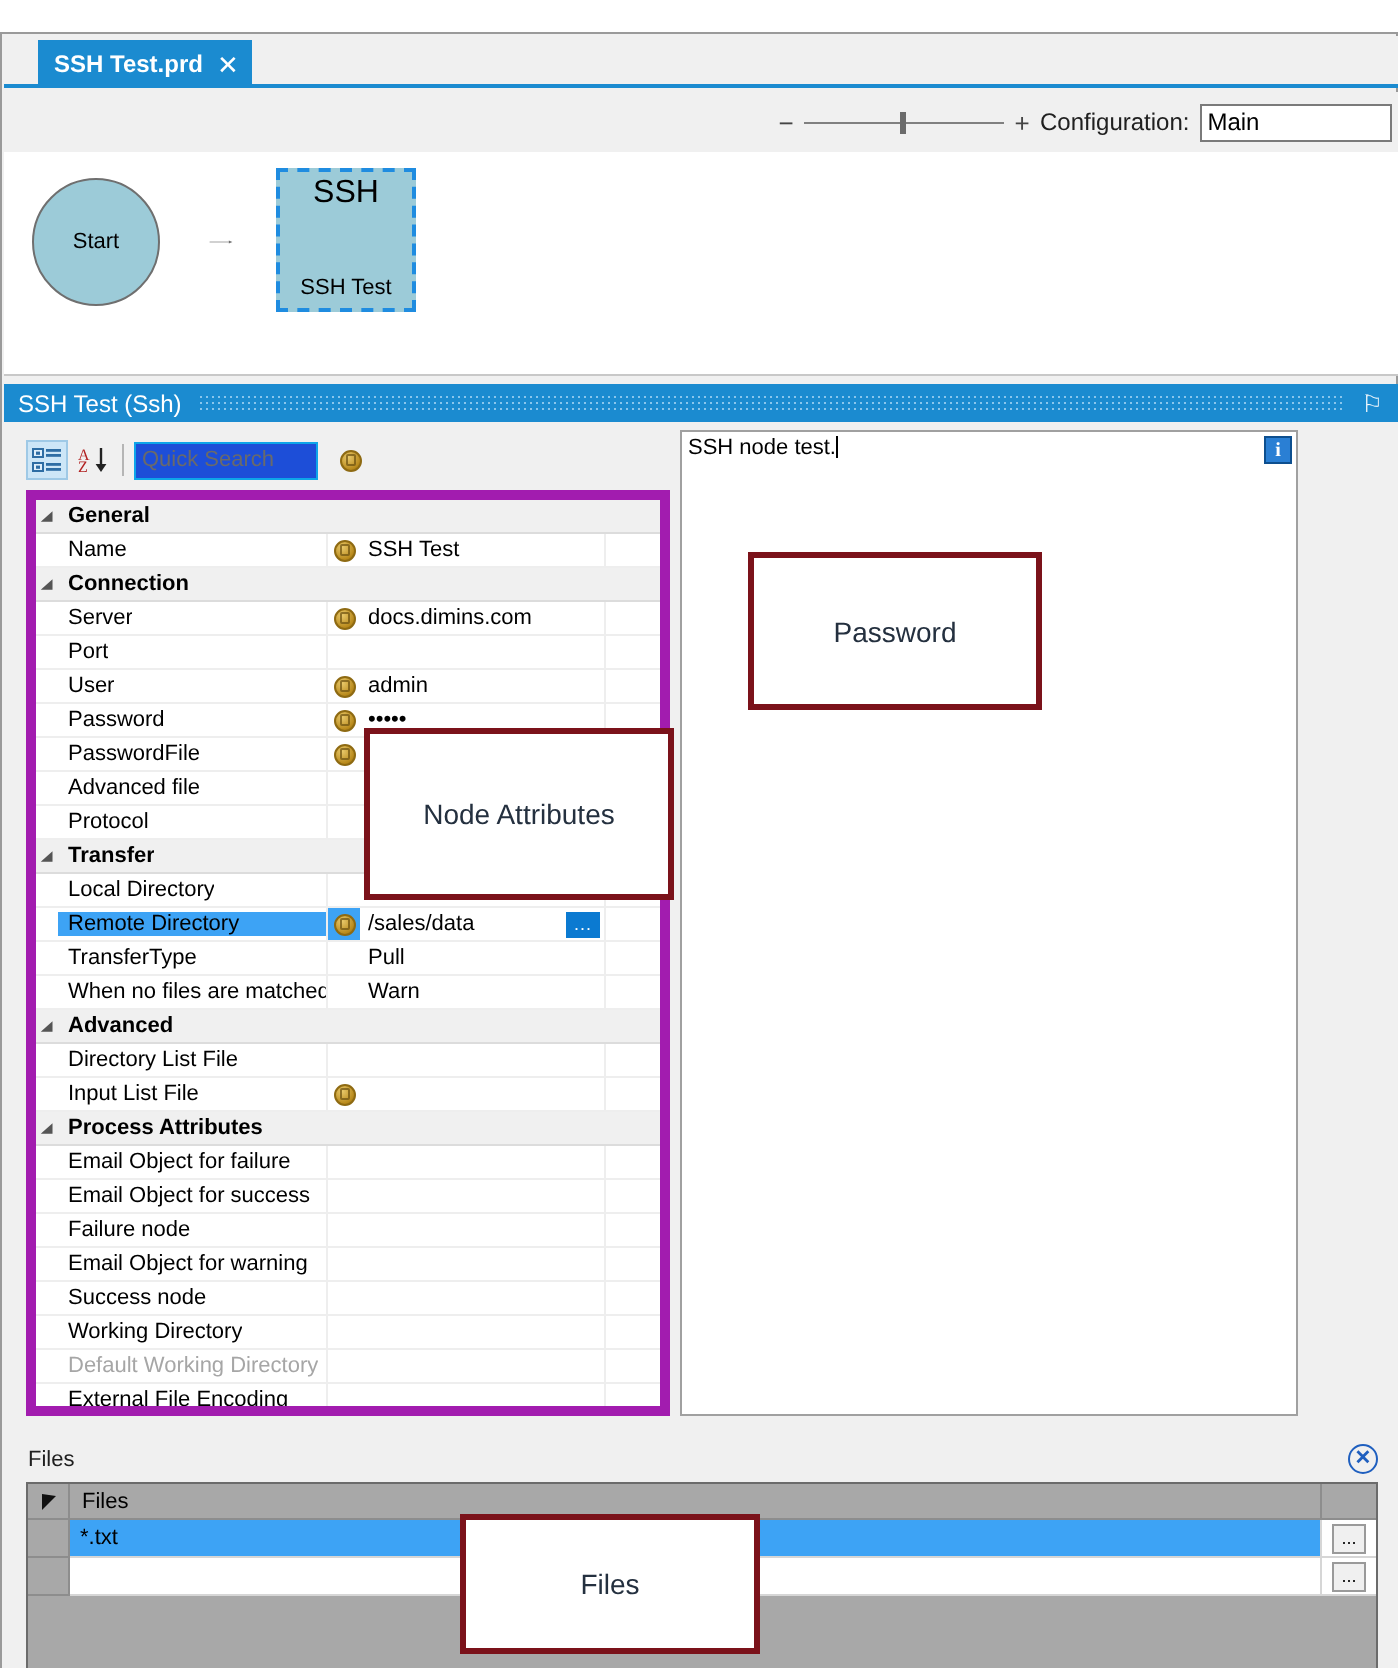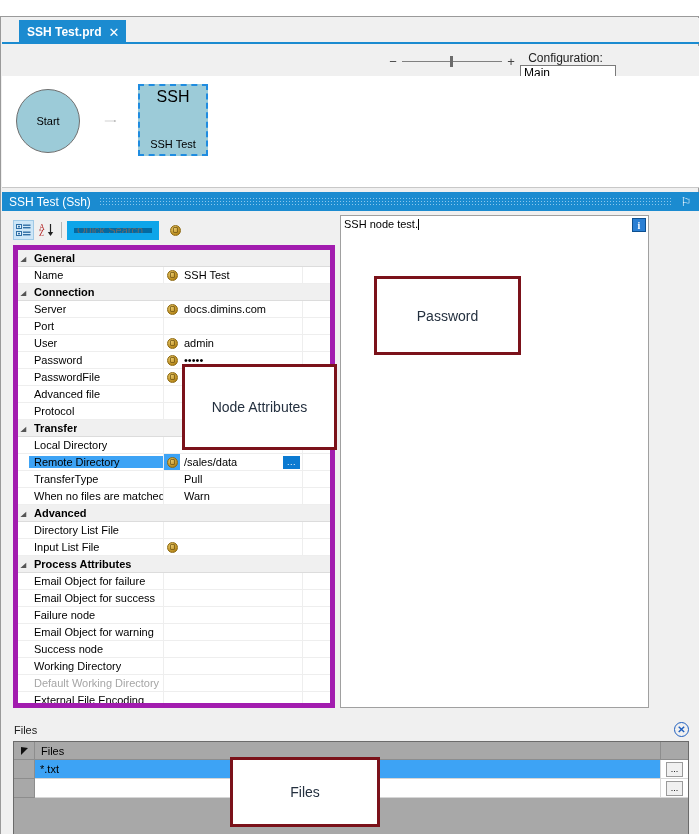--- a/index.html
+++ b/index.html
@@ -96,21 +96,20 @@
     width: 3px;
     height: 11px;
     background: #6b6b6b;
   }
   #configuration-group {
     position: absolute;
     left: 518px; top: 5px;
     display: flex;
     align-items: center;
     height: 20px;
-    flex-direction: column;
   }
   #configuration-label {
     font-size: 12px;
     color: #202020;
     margin-right: 5px;
     white-space: nowrap;
   }
   #configuration-input {
     width: 96px;
     height: 19px;
@@ -240,22 +239,22 @@
   }
   #btn-alphabetical { margin-left: 2px; }
   .tb-sep {
     width: 1px; height: 16px;
     background: #b5b5b5;
     margin: 0 5px 0 4px;
   }
   #quick-search-input {
     width: 92px; height: 19px;
     box-sizing: border-box;
-    border: 7px solid #0ea5e9;
-    background: #0369a1;
+    border: 1px solid #0ea5e9;
+    background: #1d4ed8;
     font-family: "Liberation Sans", sans-serif;
     font-size: 11px;
     color: #000;
     padding: 0 3px;
     outline: none;
   }
   #quick-search-input::placeholder { color: #6a6a6a; opacity: 1; }
   .coin-icon {
     width: 11px; height: 11px;
     border-radius: 50%;

